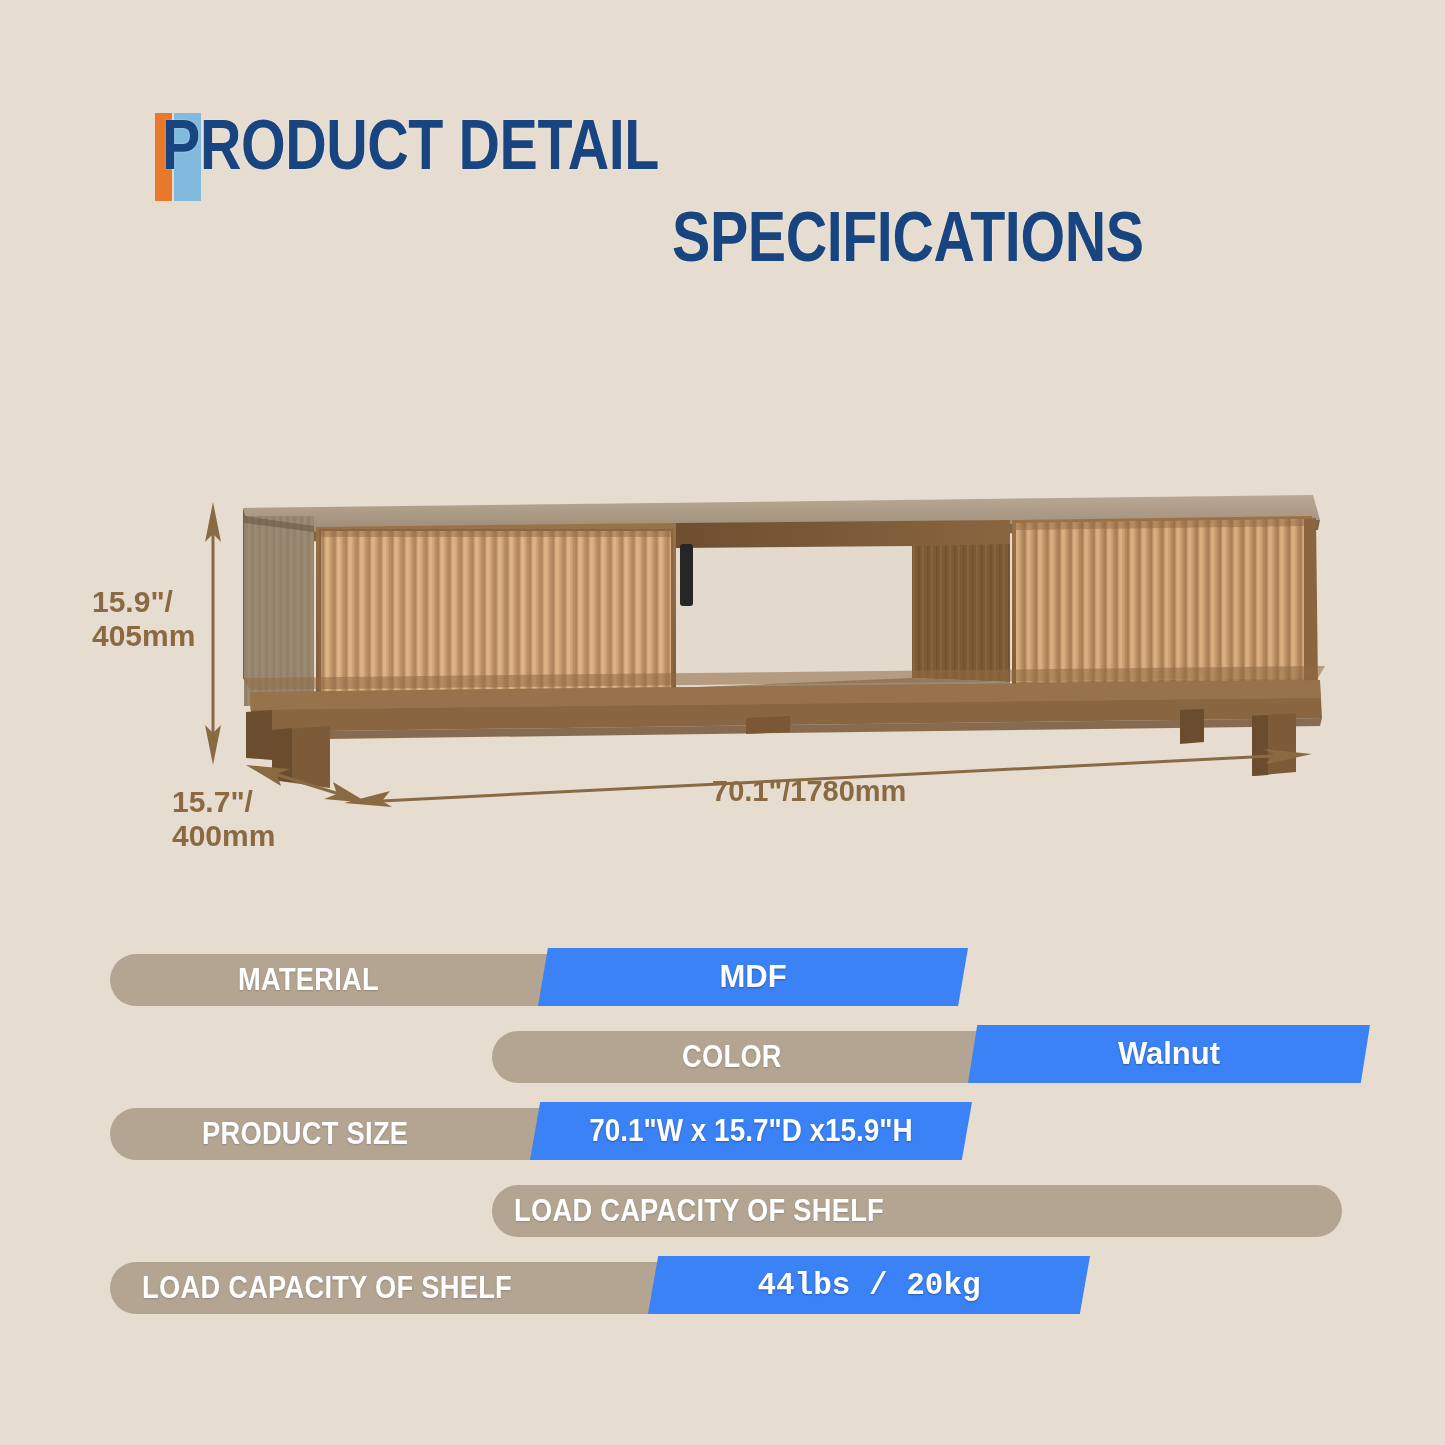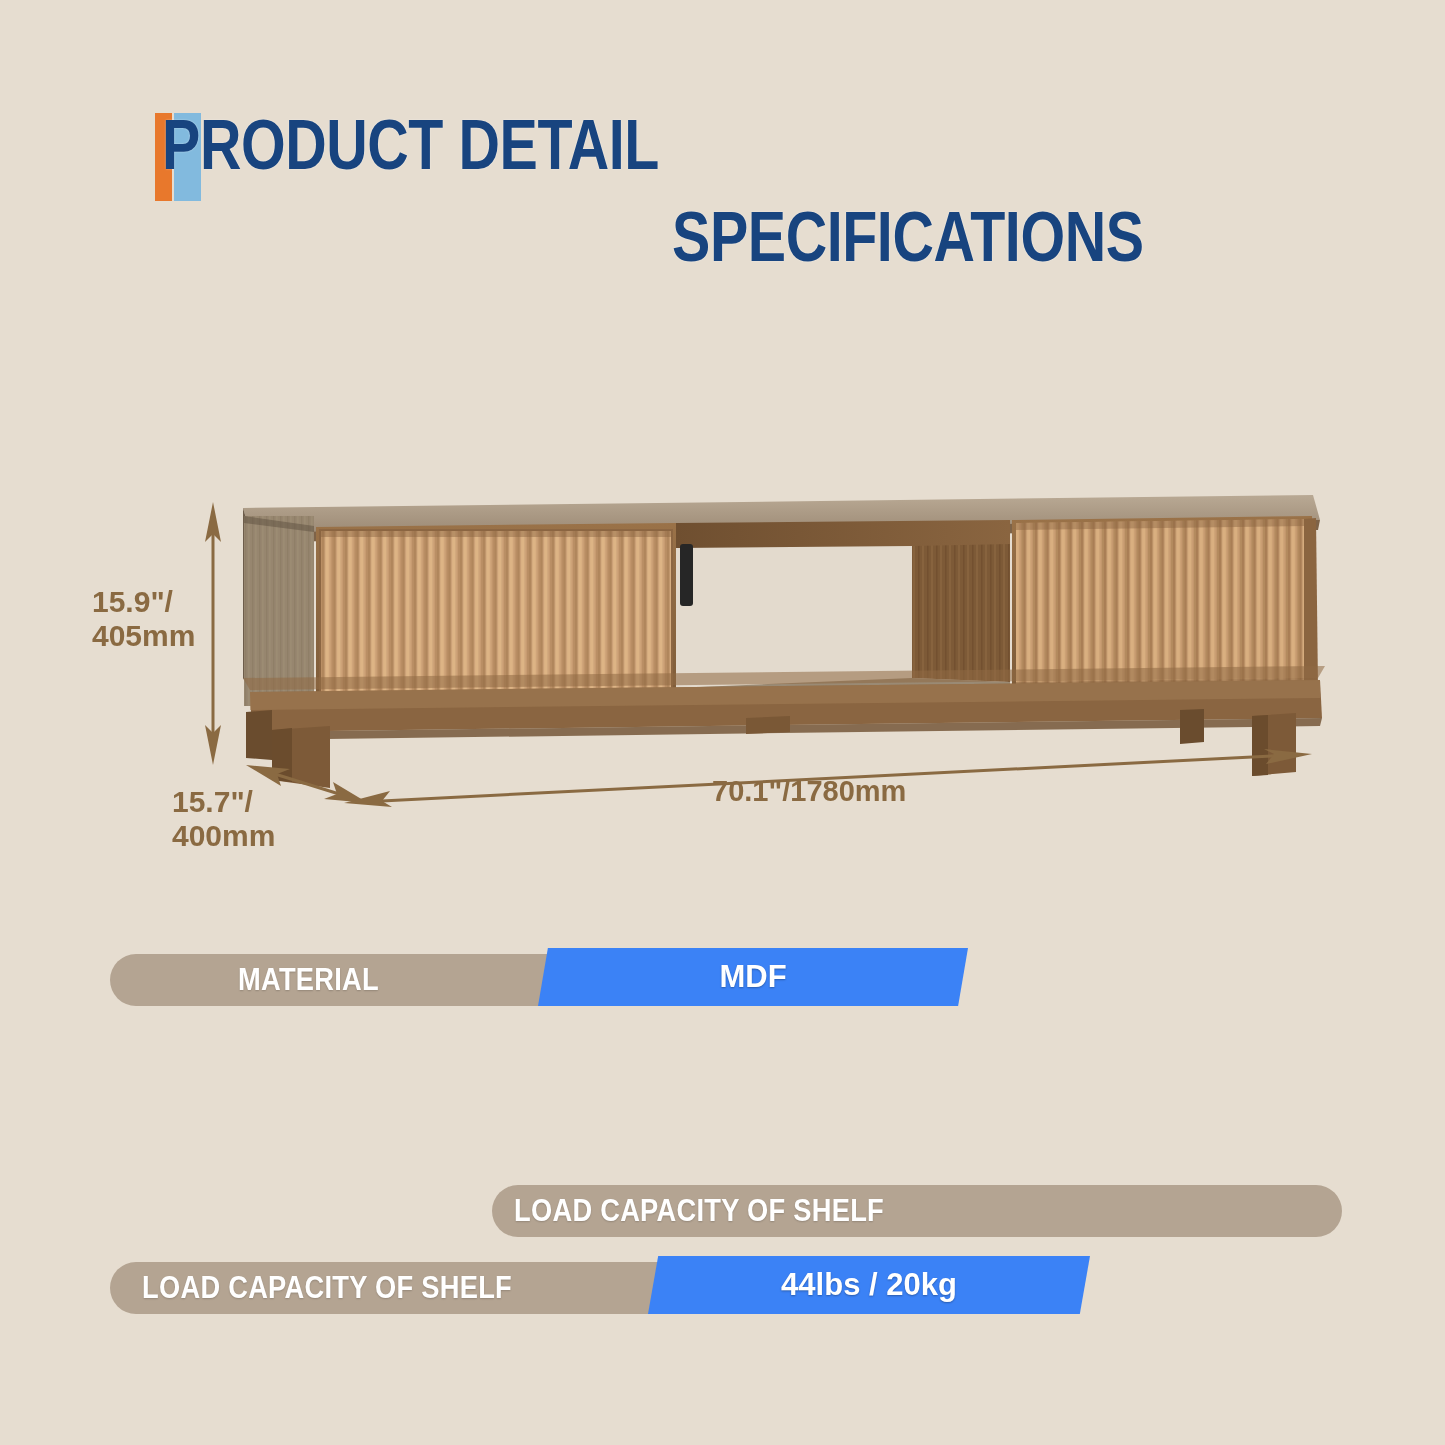--- a/index.html
+++ b/index.html
@@ -292,30 +292,46 @@
 
   <div class="spec-row" style="top:18px;">
     <div class="spec-pill" style="left:110px; width:850px; top:6px;">
       <span class="spec-label" style="right:auto; left:128px; transform:translateY(-50%) scaleX(0.88); transform-origin:left center;">MATERIAL</span>
     </div>
     <div class="spec-chip" style="left:538px; width:430px; top:0;">
       <span class="spec-value">MDF</span>
     </div>
   </div>
 
-
+  <div class="spec-row" style="top:95px;">
+    <div class="spec-pill" style="left:492px; width:850px; top:6px;">
+      <span class="spec-label" style="right:auto; left:190px; transform:translateY(-50%) scaleX(0.88); transform-origin:left center;">COLOR</span>
+    </div>
+    <div class="spec-chip" style="left:968px; width:402px; top:0;">
+      <span class="spec-value">Walnut</span>
+    </div>
+  </div>
+
+  <div class="spec-row" style="top:172px;">
+    <div class="spec-pill" style="left:110px; width:850px; top:6px;">
+      <span class="spec-label" style="right:auto; left:92px; transform:translateY(-50%) scaleX(0.88); transform-origin:left center;">PRODUCT SIZE</span>
+    </div>
+    <div class="spec-chip" style="left:530px; width:442px; top:0;">
+      <span class="spec-value condensed">70.1"W x 15.7"D x15.9"H</span>
+    </div>
+  </div>
 
   <div class="spec-row" style="top:249px;">
     <div class="spec-pill" style="left:492px; width:850px; top:6px;">
       <span class="spec-label" style="right:auto; left:22px; transform:translateY(-50%) scaleX(0.88); transform-origin:left center;">LOAD CAPACITY OF SHELF</span>
     </div>
   </div>
 
   <div class="spec-row" style="top:326px;">
     <div class="spec-pill" style="left:110px; width:850px; top:6px;">
       <span class="spec-label" style="right:auto; left:32px; transform:translateY(-50%) scaleX(0.88); transform-origin:left center;">LOAD CAPACITY OF SHELF</span>
     </div>
-    <div class="spec-chip" style="left:648px; width:442px; top:0;">
+    <div class="spec-chip" style="left:648px; width:442px; top:0;font-family:Liberation Mono, monospace;">
       <span class="spec-value">44lbs / 20kg</span>
     </div>
   </div>
 
 </div>
 
 </body></html>

